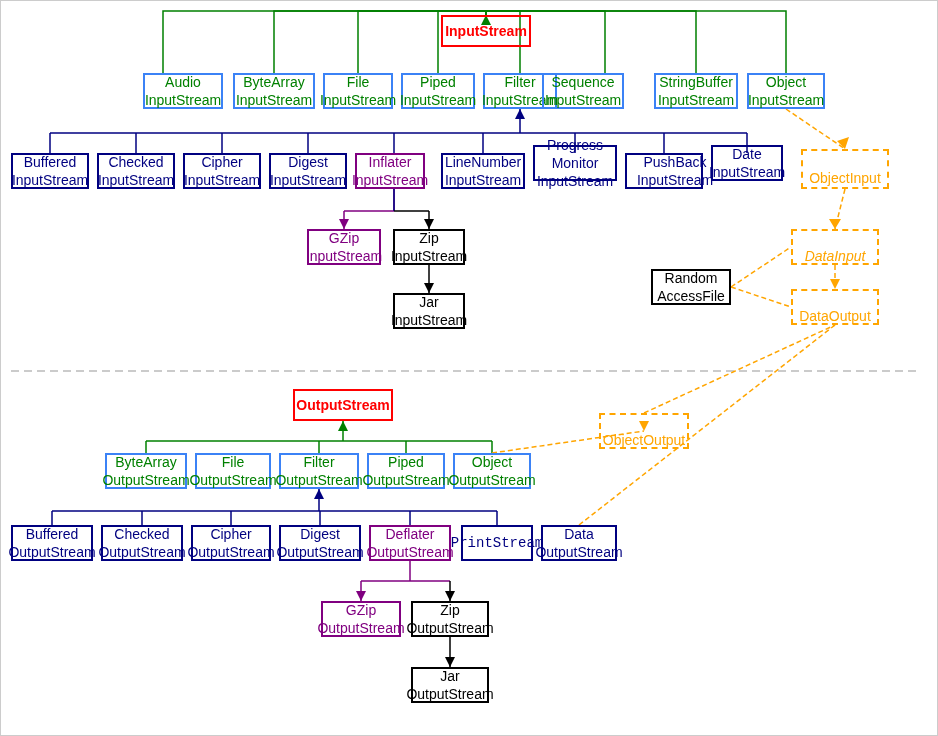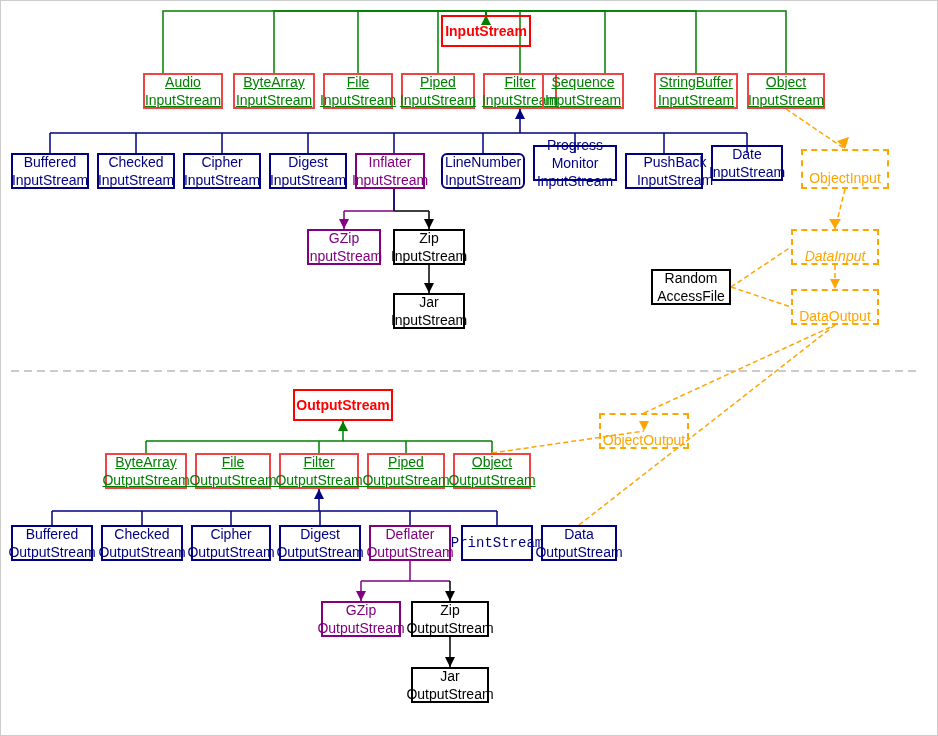--- a/index.html
+++ b/index.html
@@ -18,21 +18,21 @@
     }
     .node {
       position: absolute;
       text-align: center;
       padding: 3px 5px;
       line-height: 1.3;
       font-size: 14px;
       font-weight: normal;
     }
     .node-red { border: 2px solid red; color: red; font-weight: bold; }
-    .node-green { border: 2px solid #ef4444; color: green; text-decoration: underline; }
+    .node-green { border: 2px solid #3b82f6; color: green; }
     .node-blue { border: 2px solid navy; color: navy; }
     .node-purple { border: 2px solid purple; color: purple; }
     .node-black { border: 2px solid black; color: black; }
     .node-orange-dashed { border: 2px dashed orange; color: orange; }
     svg.lines {
       position: absolute;
       top: 0; left: 0;
       width: 100%;
       height: 100%;
       pointer-events: none;
@@ -149,21 +149,21 @@
       <div class="node node-green" style="left: 400px; top: 72px; width: 74px; height: 36px; line-height: 1.3; display: flex; align-items: center; justify-content: center;">Piped<br>InputStream</div>
       <div class="node node-green" style="left: 482px; top: 72px; width: 74px; height: 36px; line-height: 1.3; display: flex; align-items: center; justify-content: center;">Filter<br>InputStream</div>
       <div class="node node-green" style="left: 541px; top: 72px; width: 82px; height: 36px; line-height: 1.3; display: flex; align-items: center; justify-content: center;">Sequence<br>InputStream</div>
       <div class="node node-green" style="left: 653px; top: 72px; width: 84px; height: 36px; line-height: 1.3; display: flex; align-items: center; justify-content: center;">StringBuffer<br>InputStream</div>
       <div class="node node-green" style="left: 746px; top: 72px; width: 78px; height: 36px; line-height: 1.3; display: flex; align-items: center; justify-content: center;">Object<br>InputStream</div>
       <div class="node node-blue" style="left: 10px; top: 152px; width: 78px; height: 36px; line-height: 1.3; display: flex; align-items: center; justify-content: center;">Buffered<br>InputStream</div>
       <div class="node node-blue" style="left: 96px; top: 152px; width: 78px; height: 36px; line-height: 1.3; display: flex; align-items: center; justify-content: center;">Checked<br>InputStream</div>
       <div class="node node-blue" style="left: 182px; top: 152px; width: 78px; height: 36px; line-height: 1.3; display: flex; align-items: center; justify-content: center;">Cipher<br>InputStream</div>
       <div class="node node-blue" style="left: 268px; top: 152px; width: 78px; height: 36px; line-height: 1.3; display: flex; align-items: center; justify-content: center;">Digest<br>InputStream</div>
       <div class="node node-purple" style="left: 354px; top: 152px; width: 70px; height: 36px; line-height: 1.3; display: flex; align-items: center; justify-content: center;">Inflater<br>InputStream</div>
-      <div class="node node-blue" style="left: 440px; top: 152px; width: 84px; height: 36px; line-height: 1.3; display: flex; align-items: center; justify-content: center; border-radius: 6px;">LineNumber<br>InputStream</div>
+      <div class="node node-blue" style="left: 440px; top: 152px; width: 84px; height: 36px; line-height: 1.3; display: flex; align-items: center; justify-content: center;">LineNumber<br>InputStream</div>
       <div class="node node-blue" style="left: 532px; top: 144px; width: 84px; height: 36px; line-height: 1.3; display: flex; align-items: center; justify-content: center;">Progress<br>Monitor<br>InputStream</div>
       <div class="node node-blue" style="left: 624px; top: 152px; width: 78px; height: 36px; line-height: 1.3; display: flex; align-items: center; justify-content: center; padding-left: 27px;">PushBack<br>InputStream</div>
       <div class="node node-blue" style="left: 710px; top: 144px; width: 72px; height: 36px; line-height: 1.3; display: flex; align-items: center; justify-content: center;">Date<br>InputStream</div>
       <div class="node node-orange-dashed" style="left: 800px; top: 148px; width: 88px; height: 40px; line-height: 1.3; display: flex; align-items: center; justify-content: center;">
         <interface><br>ObjectInput</interface>
       </div>
       <div class="node node-purple" style="left: 306px; top: 228px; width: 74px; height: 36px; line-height: 1.3; display: flex; align-items: center; justify-content: center;">GZip<br>InputStream</div>
       <div class="node node-black" style="left: 392px; top: 228px; width: 72px; height: 36px; line-height: 1.3; display: flex; align-items: center; justify-content: center;">Zip<br>InputStream</div>
       <div class="node node-orange-dashed" style="left: 790px; top: 228px; width: 88px; height: 36px; line-height: 1.3; display: flex; align-items: center; justify-content: center; font-style: italic;">
         <interface><br>DataInput</interface>

